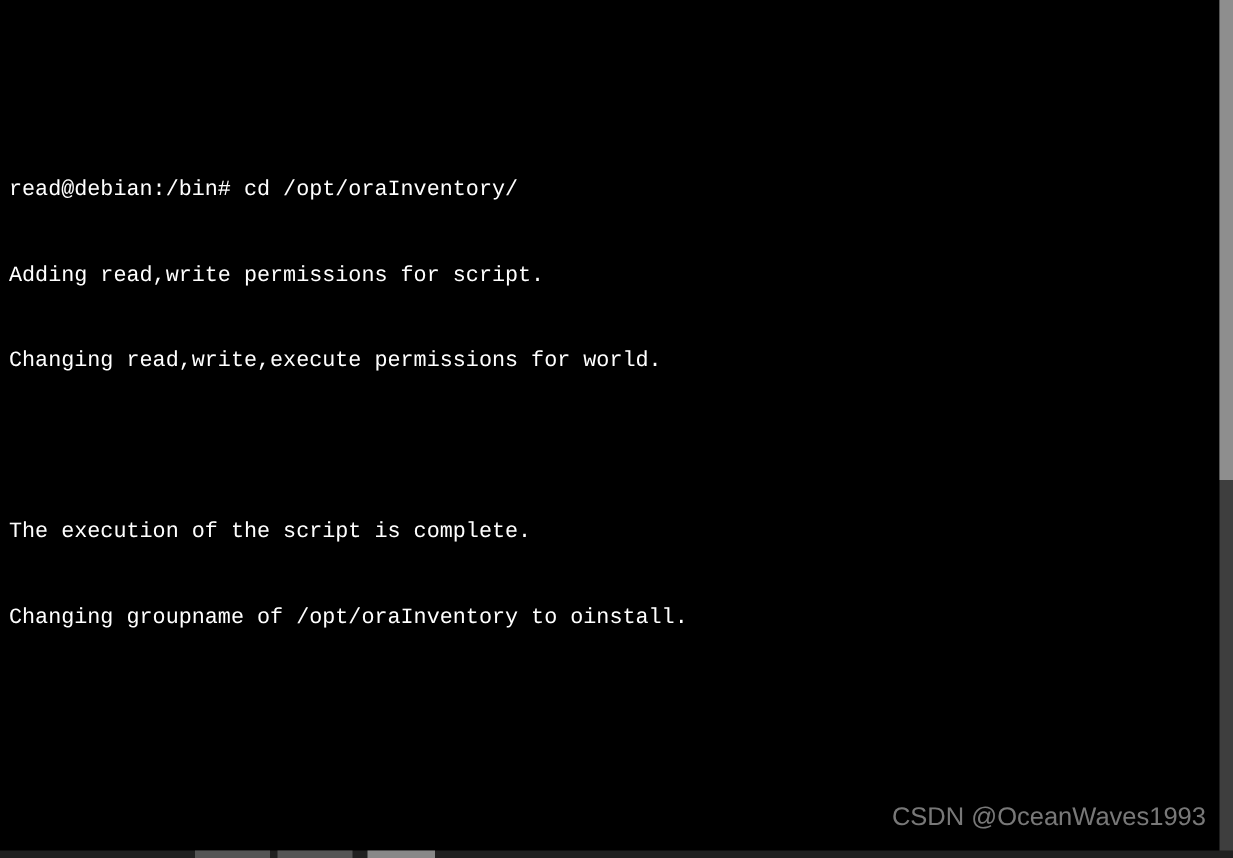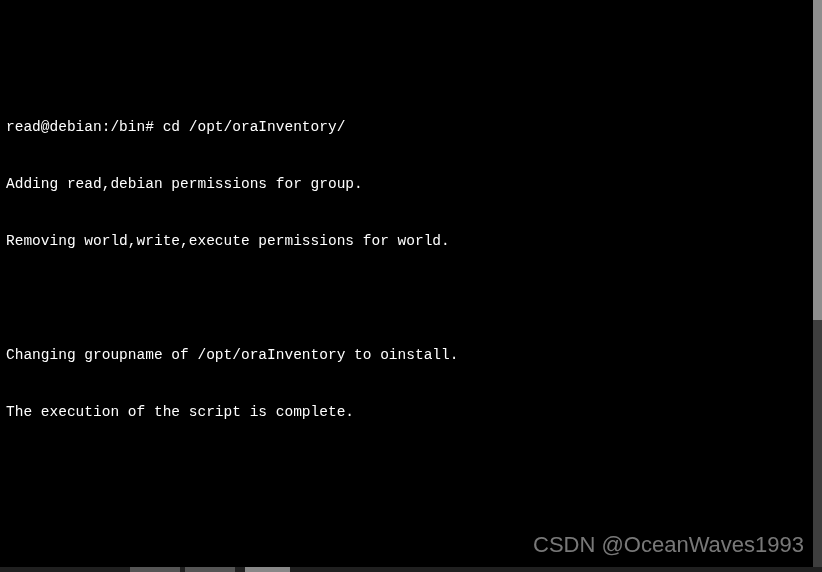--- a/index.html
+++ b/index.html
@@ -17,21 +17,21 @@
       white-space: pre-wrap;
     }
     .terminal { position: relative; }
     .line { white-space: pre; min-height: 19px; }
     .watermark {
       position: absolute;
       bottom: 18px;
       right: 18px;
       color: rgba(200,200,200,0.6);
       font-family: sans-serif;
-      font-size: 22px;
+      font-size: 17px;
       pointer-events: none;
     }
     .scrollbar {
       position: absolute;
       right: 0;
       top: 0;
       width: 9px;
       height: 100%;
       background: #3e3e3e;
     }
@@ -56,25 +56,25 @@
       height: 5px;
     }
   </style>
 </head>
 <body>
 
 
 
 <div class="terminal">
   <div class="line">read@debian:/bin# cd /opt/oraInventory/</div>
-  <div class="line">Adding read,debian permissions for group.</div>
-  <div class="line">Removing world,write,execute permissions for world.</div>
+  <div class="line">Adding read,write permissions for script.</div>
+  <div class="line">Changing read,write,execute permissions for world.</div>
   <div class="line"></div>
+  <div class="line">The execution of the script is complete.</div>
   <div class="line">Changing groupname of /opt/oraInventory to oinstall.</div>
-  <div class="line">The execution of the script is complete.</div>
   
   
   
   
   
   
   
   
   
   

